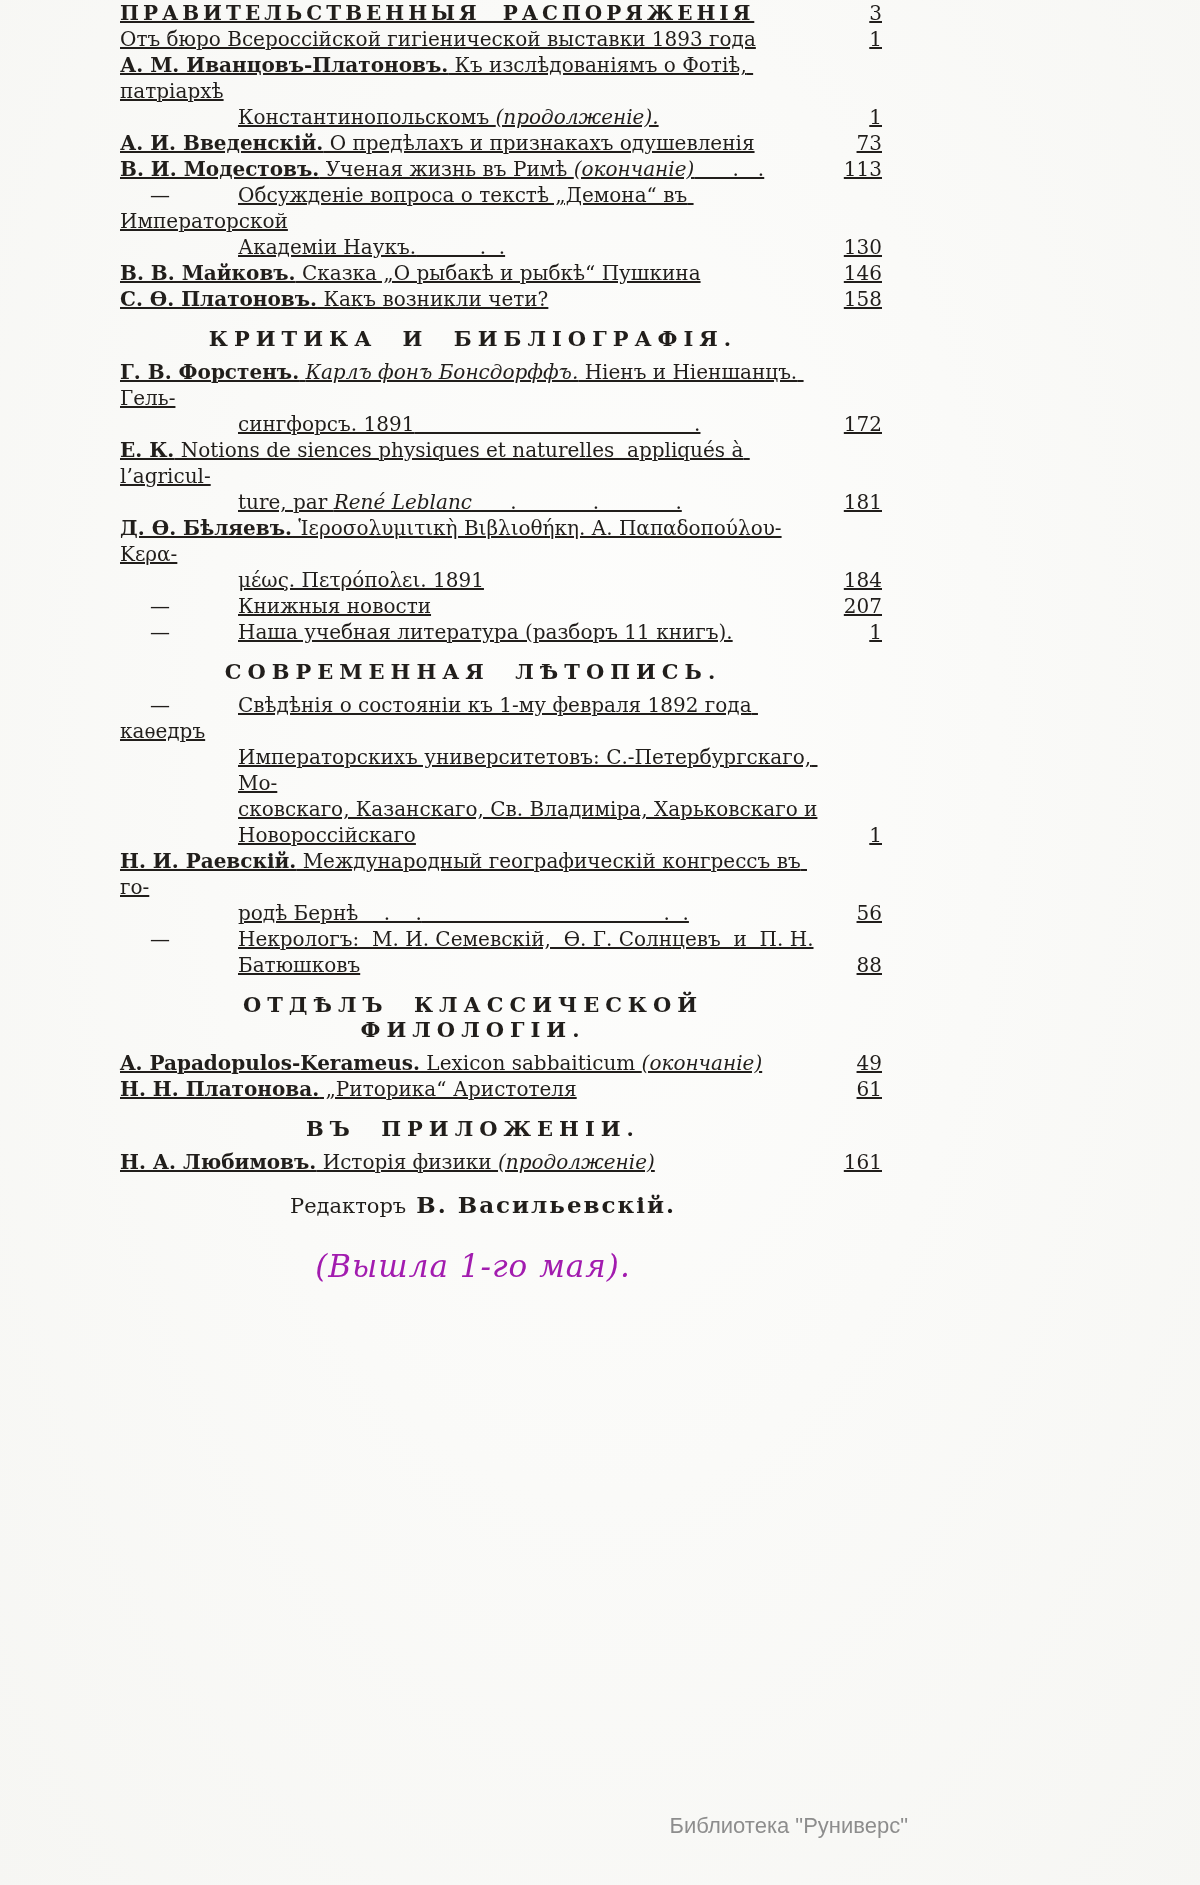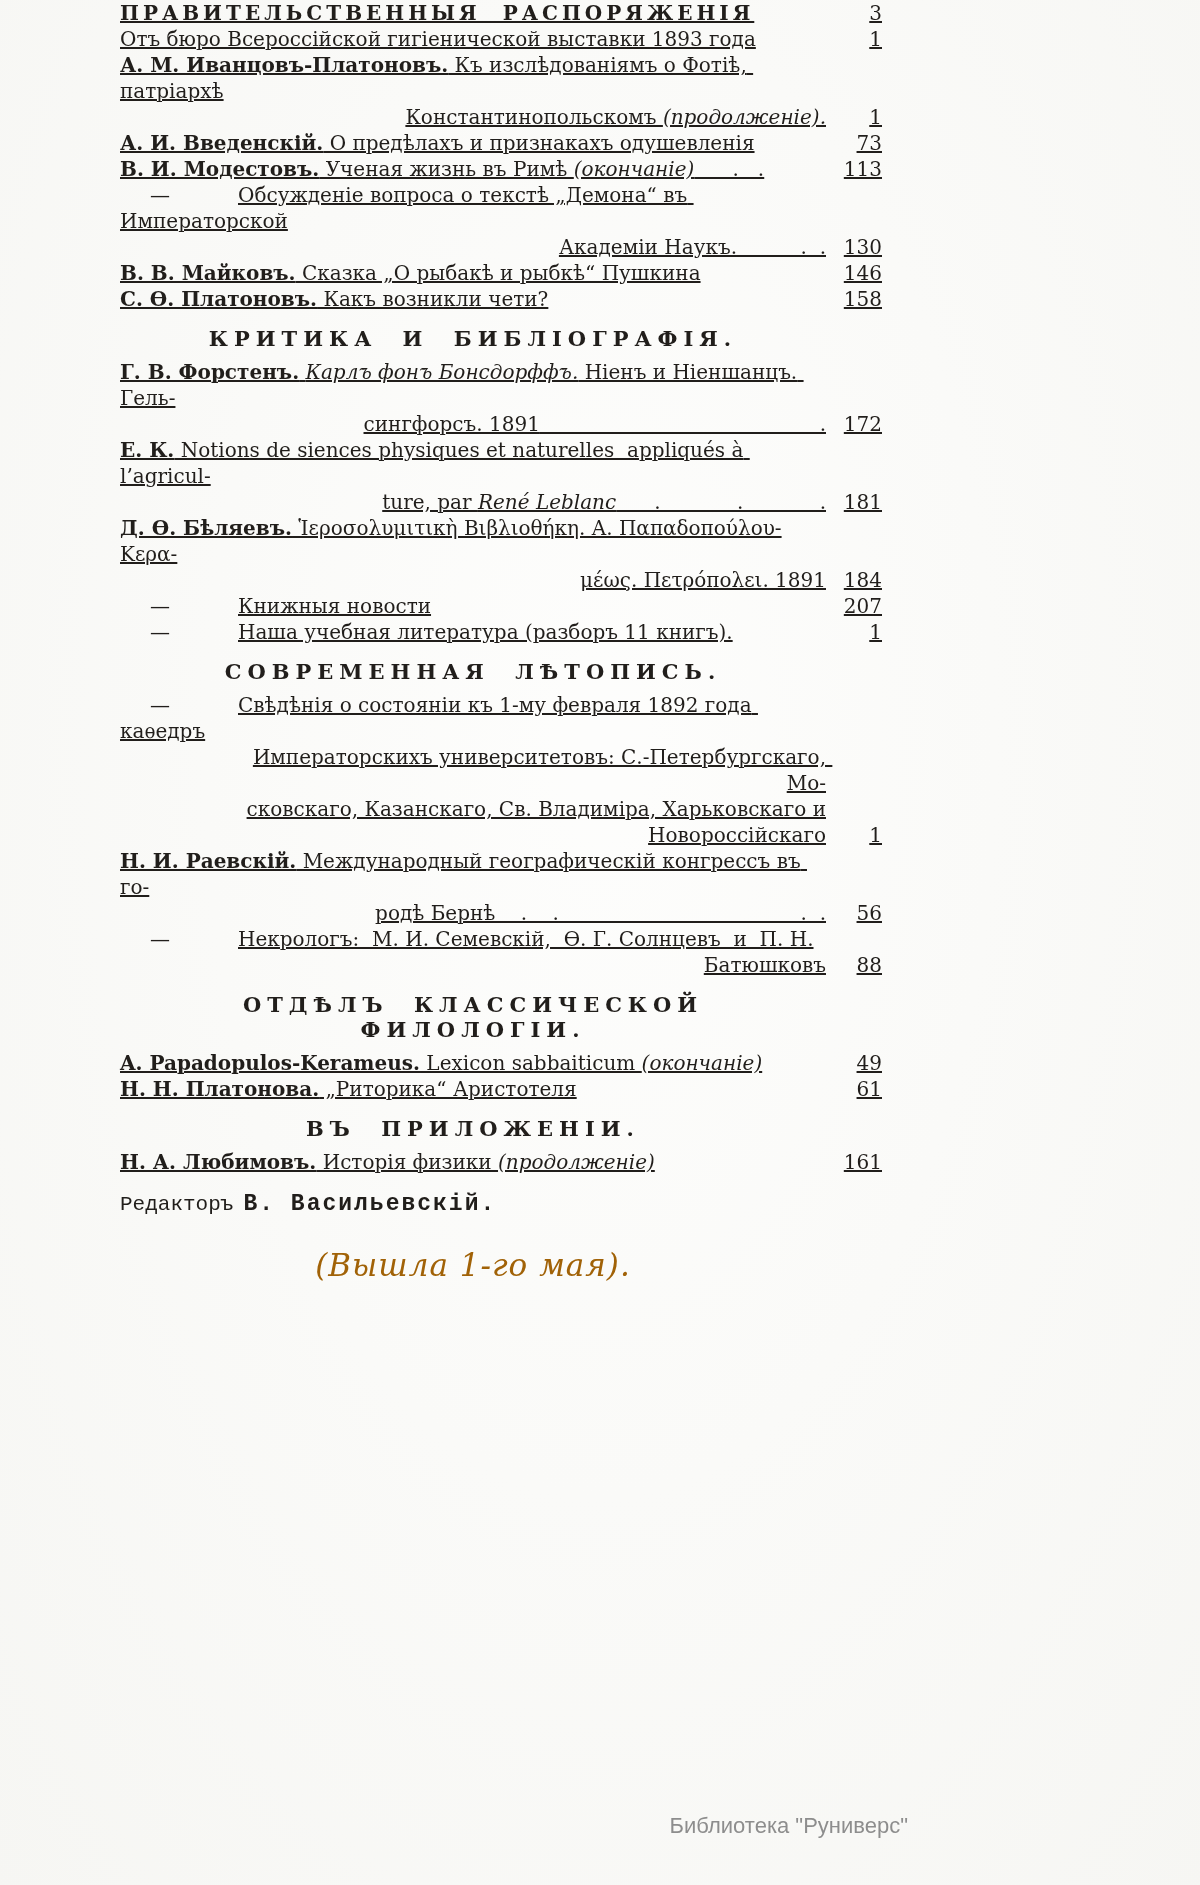--- a/index.html
+++ b/index.html
@@ -23,32 +23,32 @@
   }
   .section-heading{
     text-align:center;font-weight:bold;font-size:21px;
     letter-spacing:6px;word-spacing:12px;
     margin:14px 56px 8px 0;
   }
   .toc-item{margin:0;}
   .toc-item.spaced{margin-top:0;}
   .line{display:flex;align-items:baseline;font-size:20px;line-height:26px;text-decoration:underline;}
   .content{flex:1;white-space:pre-wrap;}
-  .content.ind-1{padding-left:118px;text-align:right;}
+  .content.ind-1{padding-left:118px;}
   .dash{display:inline-block;width:118px;padding-left:30px;box-sizing:border-box;}
   .pagenum{width:56px;text-align:right;font-size:20px;}
   .run.b{font-weight:bold;text-align:right;}
   .run.i{font-style:italic;}
   .run.sp{font-weight:bold;letter-spacing:4px;}
   .run.g{}
-  .editor-line{margin:16px 36px 0 0;text-align:left;font-size:21px;font-family:Liberation Mono, monospace;}
+  .editor-line{margin:16px 36px 0 0;text-align:center;font-size:21px;}
   .editor-name{font-weight:bold;font-size:23px;letter-spacing:2px;margin-left:10px;}
   .handwritten{
     margin:30px 56px 0 0;text-align:center;
-    font-style:italic;font-size:31px;letter-spacing:1px;color:#a16207;
+    font-style:italic;font-size:31px;letter-spacing:1px;color:#a21caf;
   }
   .watermark{
     position:absolute;right:292px;bottom:46px;
     font-family:"Liberation Sans",sans-serif;font-size:22px;color:var(--wm);
   }
 </style>
 </head>
 <body>
 
 <div class="page-inner">

